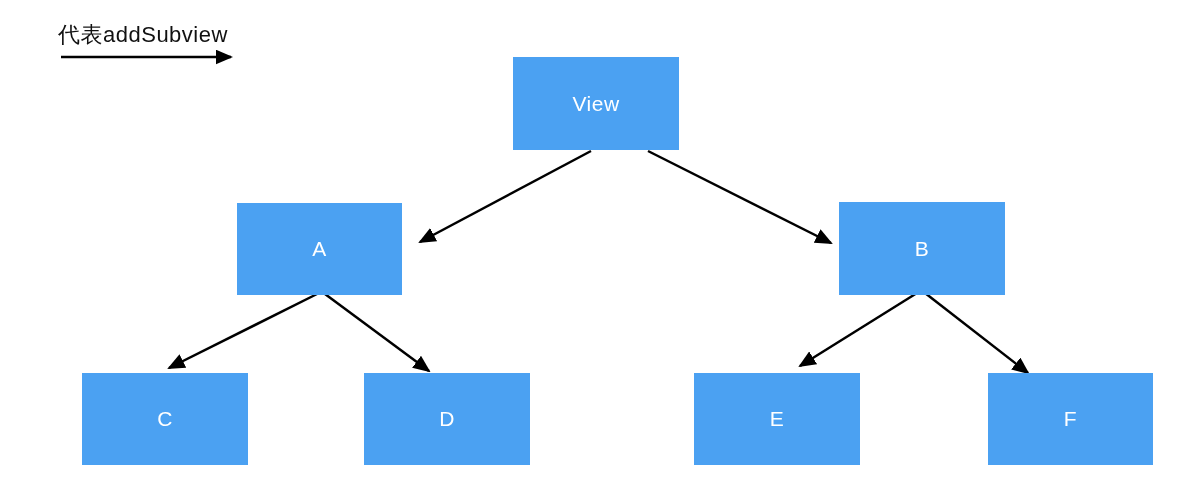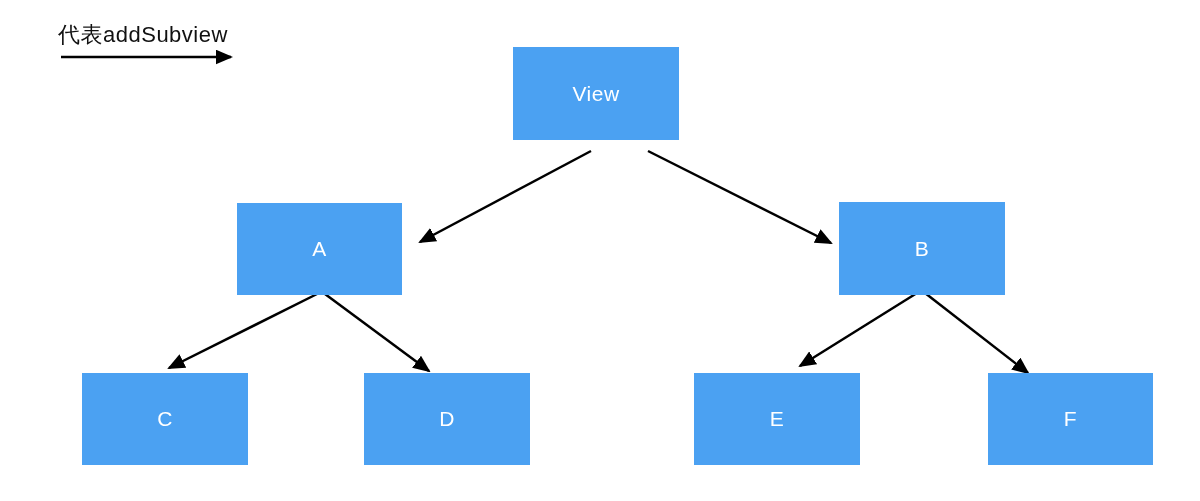--- a/index.html
+++ b/index.html
@@ -66,21 +66,21 @@
       <line x1="317" y1="294" x2="169" y2="368" stroke="#000000" stroke-width="2.5" marker-end="url(#arrowhead)"></line>
       <line x1="325" y1="294" x2="429" y2="371" stroke="#000000" stroke-width="2.5" marker-end="url(#arrowhead)"></line>
       <line x1="917" y1="293" x2="800" y2="366" stroke="#000000" stroke-width="2.5" marker-end="url(#arrowhead)"></line>
       <line x1="925" y1="293" x2="1028" y2="373" stroke="#000000" stroke-width="2.5" marker-end="url(#arrowhead)"></line>
     </svg>
 
   <div class="legend">
     <span class="legend-label">代表addSubview</span>
   </div>
 
-<div class="node" style="left: 513px; top: 47px; width: 166px; height: 93px; background: rgb(75, 161, 242);">
+<div class="node" style="left: 513px; top: 57px; width: 166px; height: 93px; background: rgb(75, 161, 242);">
       <span style="color: rgb(255, 255, 255);">View</span>
     </div>
     <div class="node" style="left: 237px; top: 203px; width: 165px; height: 92px; background: rgb(75, 161, 242);">
       <span style="color: rgb(255, 255, 255);">A</span>
     </div>
     <div class="node" style="left: 839px; top: 202px; width: 166px; height: 93px; background: rgb(75, 161, 242);">
       <span style="color: rgb(255, 255, 255);">B</span>
     </div>
     <div class="node" style="left: 82px; top: 373px; width: 166px; height: 92px; background: rgb(75, 161, 242);">
       <span style="color: rgb(255, 255, 255);">C</span>

